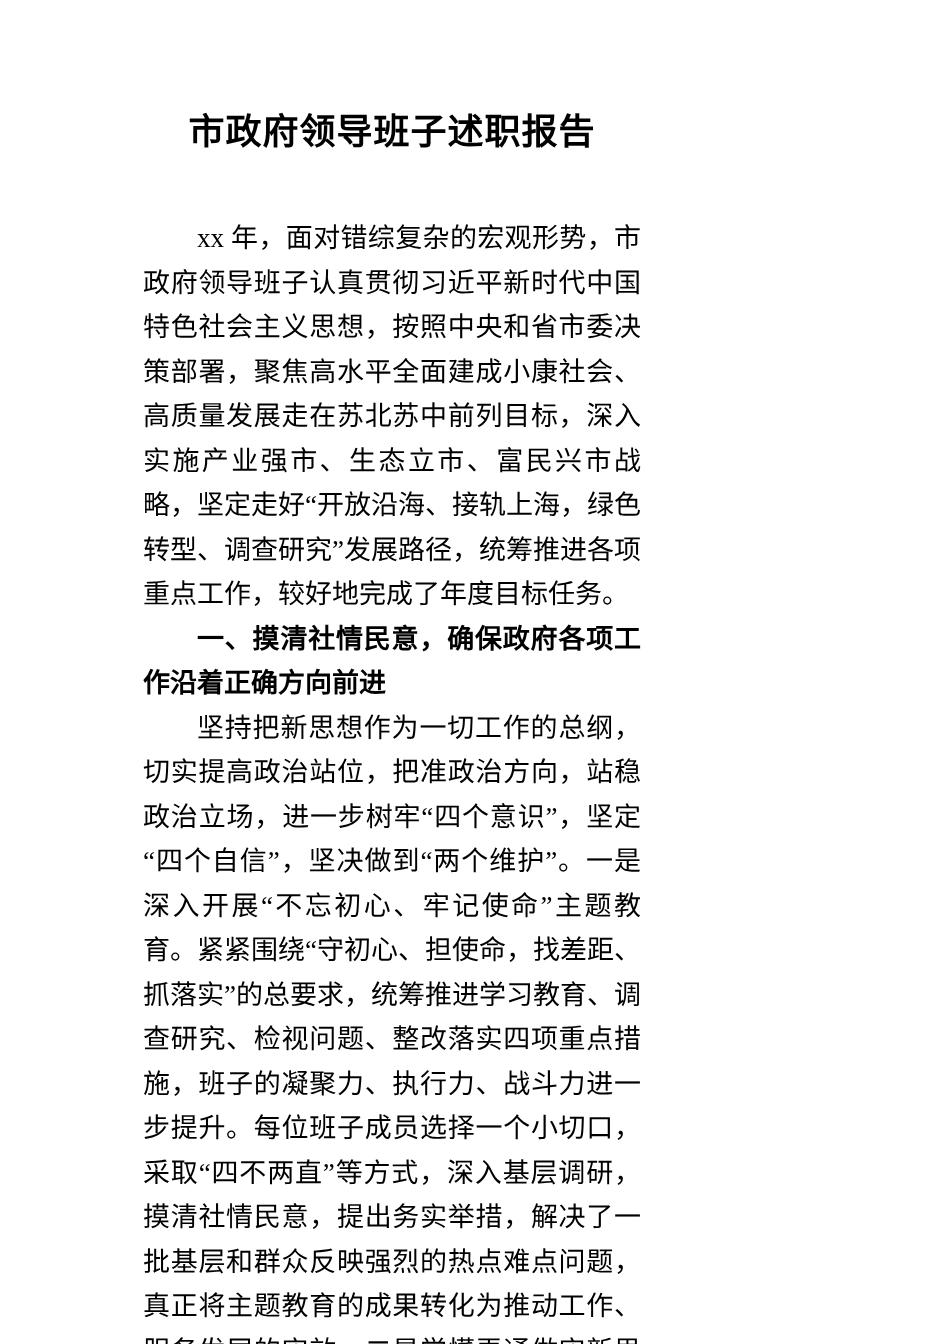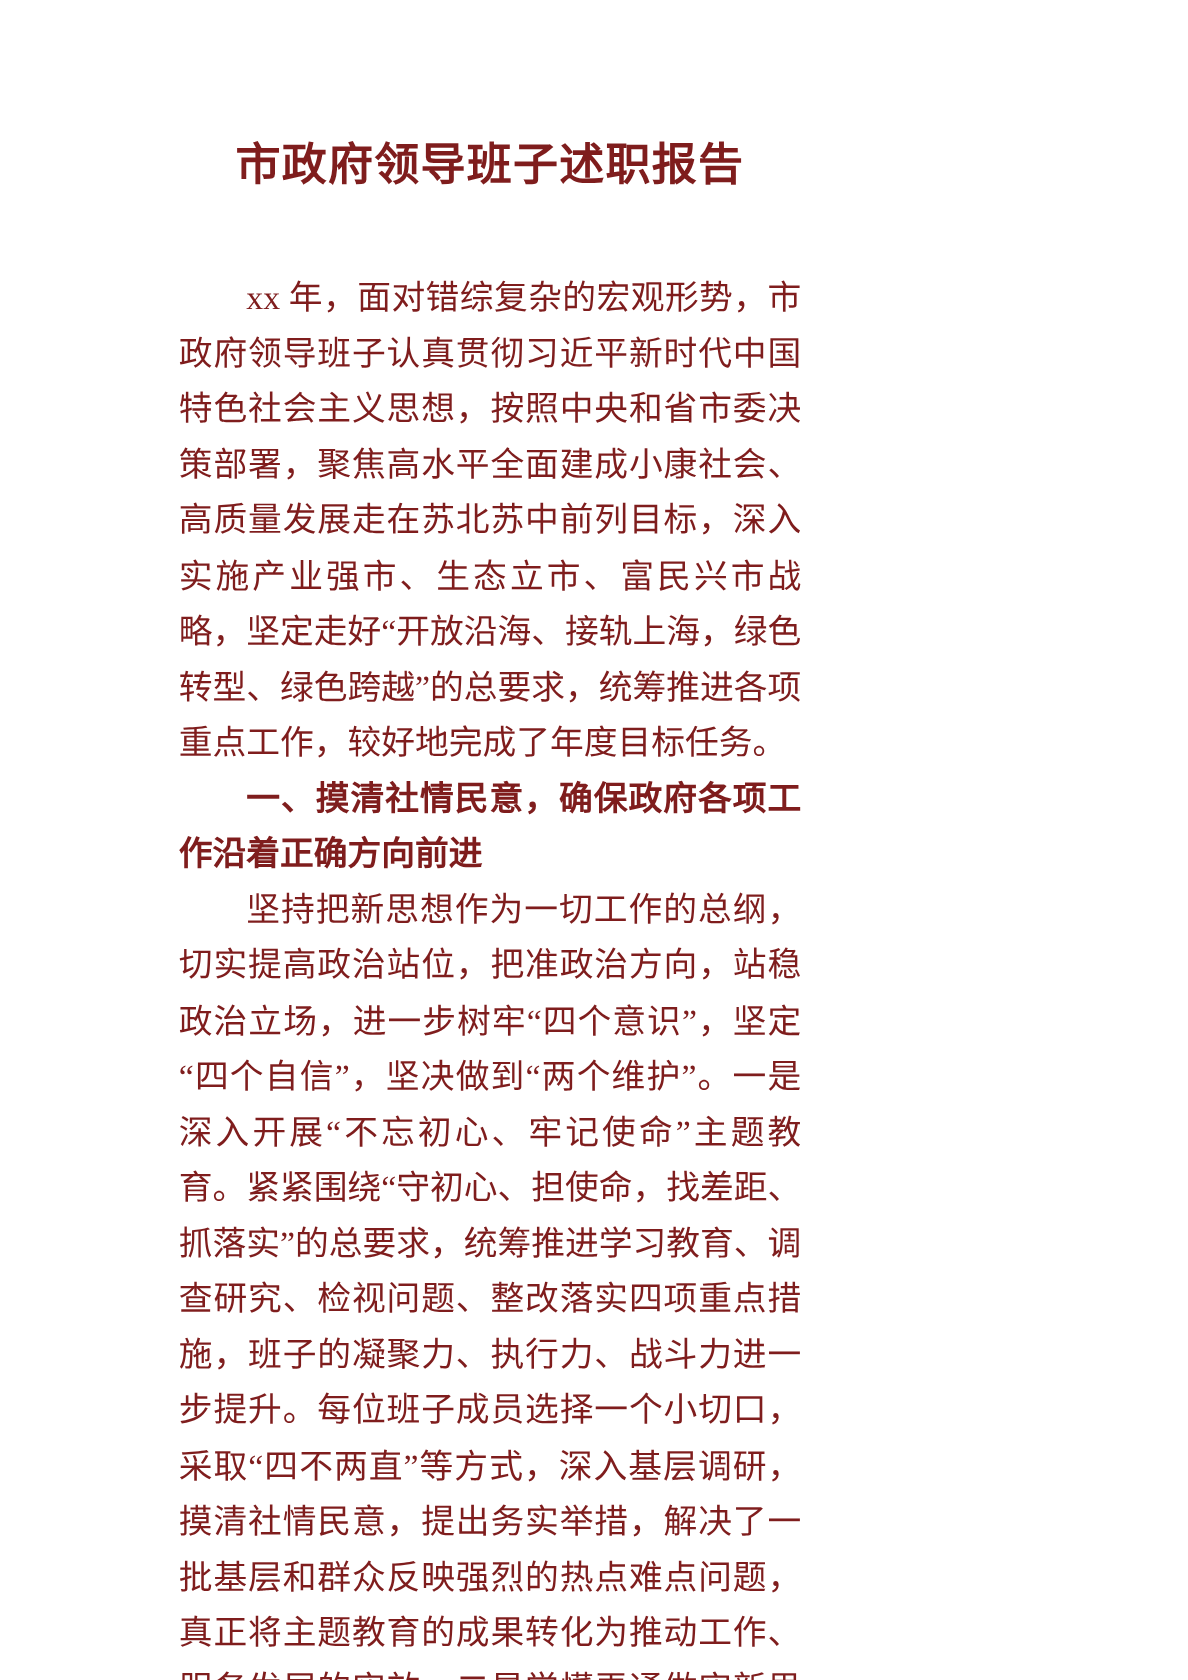--- a/index.html
+++ b/index.html
@@ -6,21 +6,21 @@
     margin: 0;
     padding: 0;
     background: #ffffff;
   }
   .page {
     position: relative;
     width: 784px;
     height: 1344px;
     margin: 0;
     background: #ffffff;
-    color: #7f1d1d;
+    color: #000000;
     overflow: hidden;
     box-sizing: border-box;
     padding: 0 143px;
     font-family: "Liberation Serif", "DejaVu Serif", serif;
   }
   .doc-title {
     margin: 0;
     padding-top: 104px;
     margin-bottom: 56px;
     font-size: 36px;
@@ -49,18 +49,18 @@
     font-weight: bold;
     font-family: "Liberation Sans", "DejaVu Sans", sans-serif;
   }
 </style>
 </head>
 <body>
 
 <div class="page">
   <h1 class="doc-title">市政府领导班子述职报告</h1>
 
-  <p class="para">xx 年，面对错综复杂的宏观形势，市政府领导班子认真贯彻习近平新时代中国特色社会主义思想，按照中央和省市委决策部署，聚焦高水平全面建成小康社会、高质量发展走在苏北苏中前列目标，深入实施产业强市、生态立市、富民兴市战略，坚定走好“开放沿海、接轨上海，绿色转型、绿色跨越”的总要求，统筹推进各项重点工作，较好地完成了年度目标任务。</p>
+  <p class="para">xx 年，面对错综复杂的宏观形势，市政府领导班子认真贯彻习近平新时代中国特色社会主义思想，按照中央和省市委决策部署，聚焦高水平全面建成小康社会、高质量发展走在苏北苏中前列目标，深入实施产业强市、生态立市、富民兴市战略，坚定走好“开放沿海、接轨上海，绿色转型、调查研究”发展路径，统筹推进各项重点工作，较好地完成了年度目标任务。</p>
 
   <h2 class="heading">一、摸清社情民意，确保政府各项工作沿着正确方向前进</h2>
 
   <p class="para">坚持把新思想作为一切工作的总纲，切实提高政治站位，把准政治方向，站稳政治立场，进一步树牢“四个意识”，坚定“四个自信”，坚决做到“两个维护”。一是深入开展“不忘初心、牢记使命”主题教育。紧紧围绕“守初心、担使命，找差距、抓落实”的总要求，统筹推进学习教育、调查研究、检视问题、整改落实四项重点措施，班子的凝聚力、执行力、战斗力进一步提升。每位班子成员选择一个小切口，采取“四不两直”等方式，深入基层调研，摸清社情民意，提出务实举措，解决了一批基层和群众反映强烈的热点难点问题，真正将主题教育的成果转化为推动工作、服务发展的实效。二是学懂弄通做实新思想。始终把学习习近平新时代中国特色社会主义思想作为首要政治任务，参加市委中心组学习交流会 xx 次，召</p>
 </div>
 
 </body></html>

